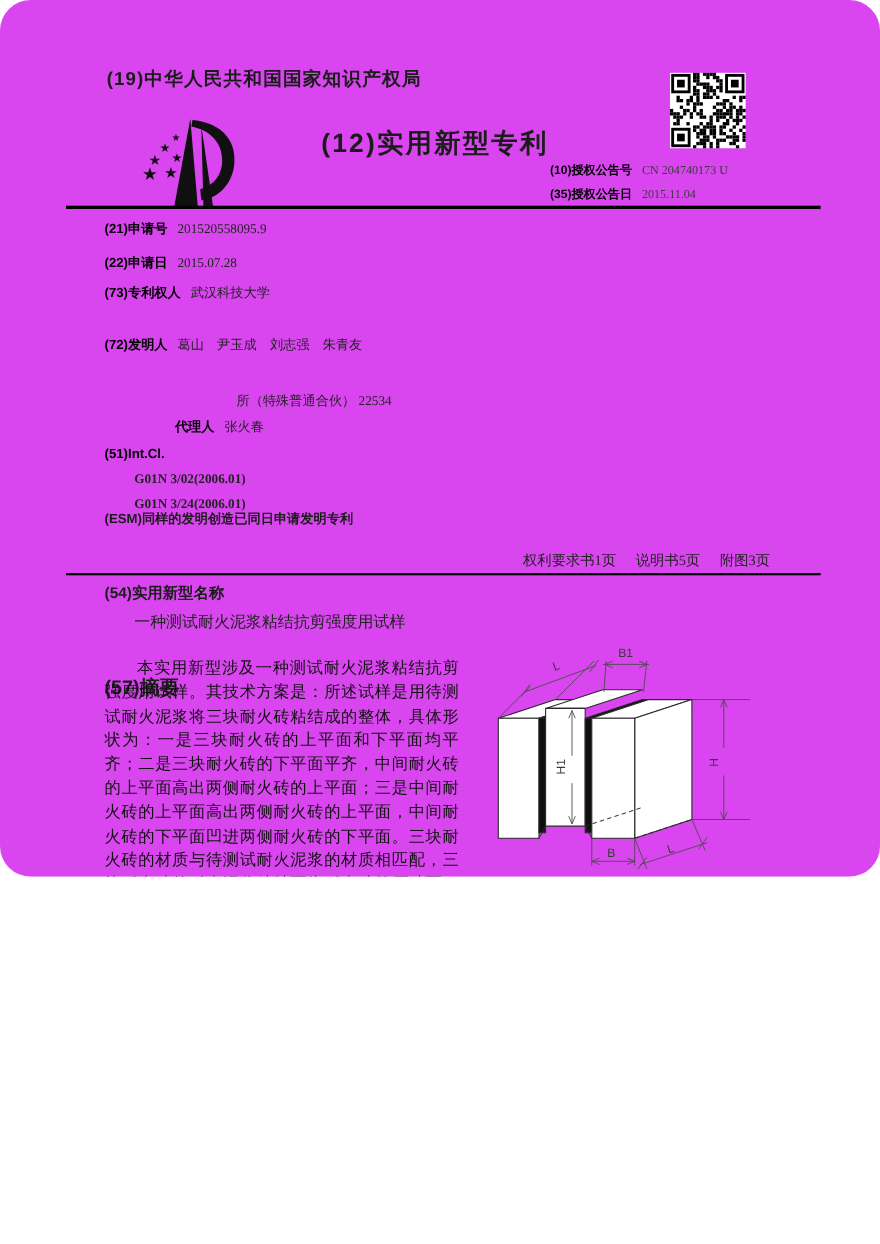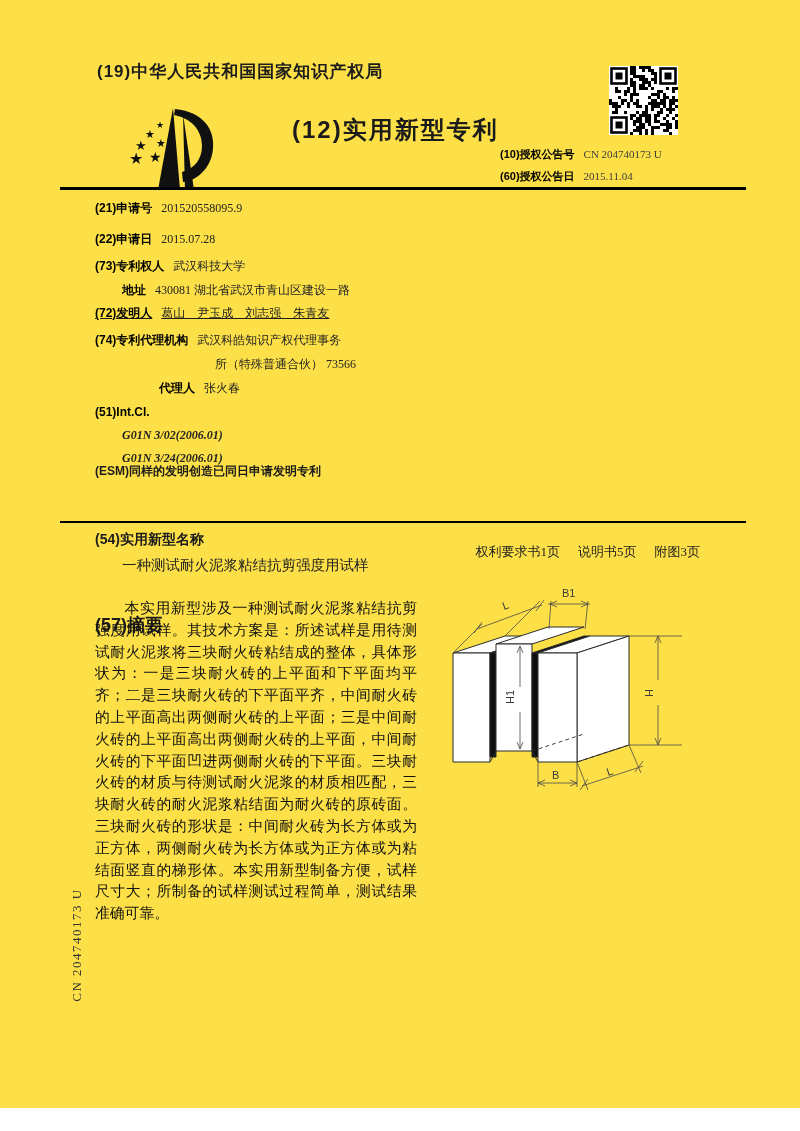--- a/index.html
+++ b/index.html
@@ -1,35 +1,35 @@
 <!DOCTYPE html>
 <html><head>
 <meta charset="utf-8">
 <style>
   * { margin:0; padding:0; box-sizing:border-box; }
   body { background:#ffffff; font-family:"Liberation Serif", serif; color:#1b1b1b; }
   #page {
-    position:relative; width:800px; height:1108px; background:#fde047;
-    overflow:hidden; font-size:14px;
+    position:relative; width:800px; height:797px; background:#d946ef;
+    overflow:hidden; font-size:14px;border-radius:28px;
   }
   .abs { position:absolute; }
   .sans { font-family:"Liberation Sans", sans-serif; }
   .b { font-weight:bold; }
   .serifv { font-family:"Liberation Serif", serif; color:#222; }
   .row { white-space:nowrap; }
   .lbl { font-family:"Liberation Sans", sans-serif; font-weight:bold; color:#000; margin-right:9px; }
   .val { font-family:"Liberation Serif", serif; color:#222; }
   .office { font-size:17px; letter-spacing:1px; }
   .doc-title { font-size:24px; letter-spacing:2px; }
   .pubrow { font-size:11px; }
   .pubrow .val { color:#3c3c3c; }
   .hr1 { height:3px; background:#000; }
   .hr2 { height:2px; background:#000; }
   .biblio { font-size:12px; }
-  .intcl-item { font-style:italic; font-weight:bold; }
+  .intcl-item { font-weight:bold; }
   .pages { font-size:13px; color:#222; }
   .pages span { margin-left:18px; }
   .abstract-text {
     width:322px; font-size:14.8px; line-height:21.8px; text-align:justify;
     text-indent:2em; color:#111;
   }
   .vertical-pubno {
     font-size:13px; letter-spacing:1.5px; color:#333; white-space:nowrap;
     transform:translate(-50%,-50%) rotate(-90deg);
   }
@@ -252,53 +252,47 @@
     <text x="13" y="64" font-size="16" fill="#101010">★</text>
     <text x="33" y="62" font-size="14" fill="#101010">★</text>
   </svg>
 
   <div class="abs doc-title sans b" style="left:292px; top:114px;">(12)实用新型专利</div>
 
   <div class="abs row pubrow" style="left:500px; top:147px;">
     <span class="lbl">(10)授权公告号</span><span class="val">CN 204740173 U</span>
   </div>
   <div class="abs row pubrow" style="left:500px; top:169px;">
-    <span class="lbl">(60)授权公告日</span><span class="val">2015.11.04</span>
+    <span class="lbl">(35)授权公告日</span><span class="val">2015.11.04</span>
   </div>
 
   <div class="abs hr1" style="left:60px; top:187px; width:686px;"></div>
 
   <div class="abs row biblio" style="left:95px; top:200px;">
     <span class="lbl">(21)申请号</span><span class="val">201520558095.9</span>
   </div>
   <div class="abs row biblio" style="left:95px; top:231px;">
     <span class="lbl">(22)申请日</span><span class="val">2015.07.28</span>
   </div>
   <div class="abs row biblio" style="left:95px; top:258px;">
     <span class="lbl">(73)专利权人</span><span class="val">武汉科技大学</span>
   </div>
-  <div class="abs row biblio" style="left:122px; top:282px;">
-    <span class="lbl">地址</span><span class="val">430081 湖北省武汉市青山区建设一路</span>
-  </div>
-  <div class="abs row biblio" style="left:95px; top:305px;text-decoration:underline;">
+  <div class="abs row biblio" style="left:95px; top:305px;">
     <span class="lbl">(72)发明人</span><span class="val">葛山　尹玉成　刘志强　朱青友</span>
   </div>
-  <div class="abs row biblio" style="left:95px; top:332px;">
-    <span class="lbl">(74)专利代理机构</span><span class="val">武汉科皓知识产权代理事务</span>
-  </div>
-  <div class="abs row biblio val" style="left:215px; top:356px;">所（特殊普通合伙） 73566</div>
+  <div class="abs row biblio val" style="left:215px; top:356px;">所（特殊普通合伙） 22534</div>
   <div class="abs row biblio" style="left:122px; top:380px;margin-left:37px;">
     <span class="lbl">代理人</span><span class="val">张火春</span>
   </div>
   <div class="abs row biblio lbl" style="left:95px; top:405px;">(51)Int.Cl.</div>
   <div class="abs row biblio intcl-item serifv" style="left:122px; top:428px;">G01N 3/02(2006.01)</div>
   <div class="abs row biblio intcl-item serifv" style="left:122px; top:451px;">G01N 3/24(2006.01)</div>
   <div class="abs row biblio sans b" style="left:95px; top:463px;">(ESM)同样的发明创造已同日申请发明专利</div>
 
-  <div class="abs row pages" style="top:501px; right:100px;margin-top:42px;">
+  <div class="abs row pages" style="top:501px; right:100px;">
     <span>权利要求书1页</span><span>说明书5页</span><span>附图3页</span>
   </div>
 
   <div class="abs hr2" style="left:60px; top:521px; width:686px;"></div>
 
   <div class="abs row sans b" style="left:95px; top:531px; font-size:14px;">(54)实用新型名称</div>
   <div class="abs row serifv" style="left:122px; top:556px; font-size:14.5px;">一种测试耐火泥浆粘结抗剪强度用试样</div>
 
   <div class="abs row sans b" style="left:95px; top:613px; font-size:18px;">(57)摘要</div>
   <div class="abs abstract-text" style="left:95px; top:598px;">本实用新型涉及一种测试耐火泥浆粘结抗剪强度用试样。其技术方案是：所述试样是用待测试耐火泥浆将三块耐火砖粘结成的整体，具体形状为：一是三块耐火砖的上平面和下平面均平齐；二是三块耐火砖的下平面平齐，中间耐火砖的上平面高出两侧耐火砖的上平面；三是中间耐火砖的上平面高出两侧耐火砖的上平面，中间耐火砖的下平面凹进两侧耐火砖的下平面。三块耐火砖的材质与待测试耐火泥浆的材质相匹配，三块耐火砖的耐火泥浆粘结面为耐火砖的原砖面。三块耐火砖的形状是：中间耐火砖为长方体或为正方体，两侧耐火砖为长方体或为正方体或为粘结面竖直的梯形体。本实用新型制备方便，试样尺寸大；所制备的试样测试过程简单，测试结果准确可靠。</div>

